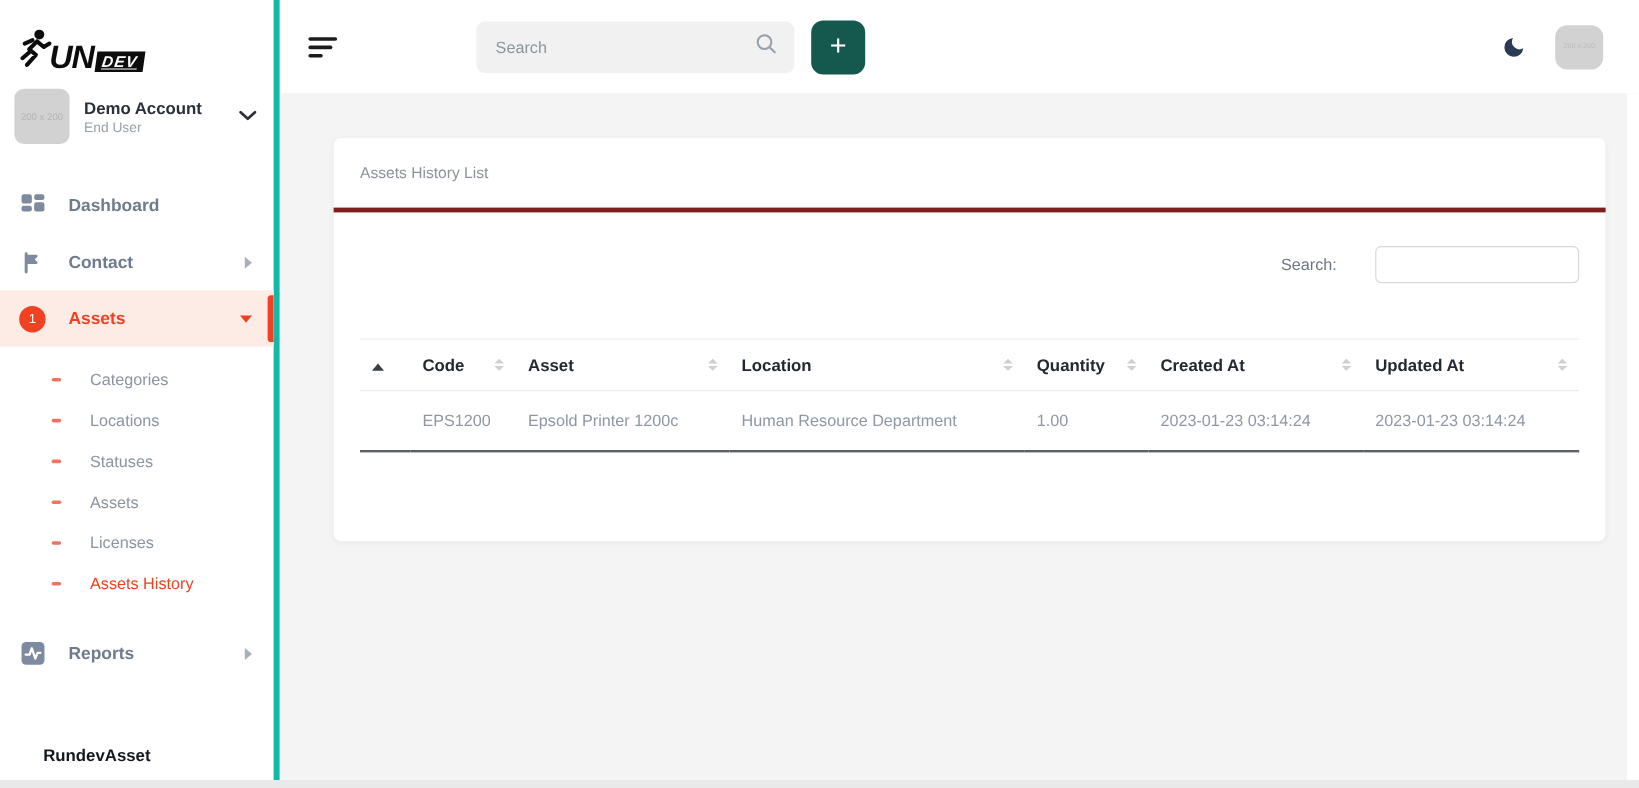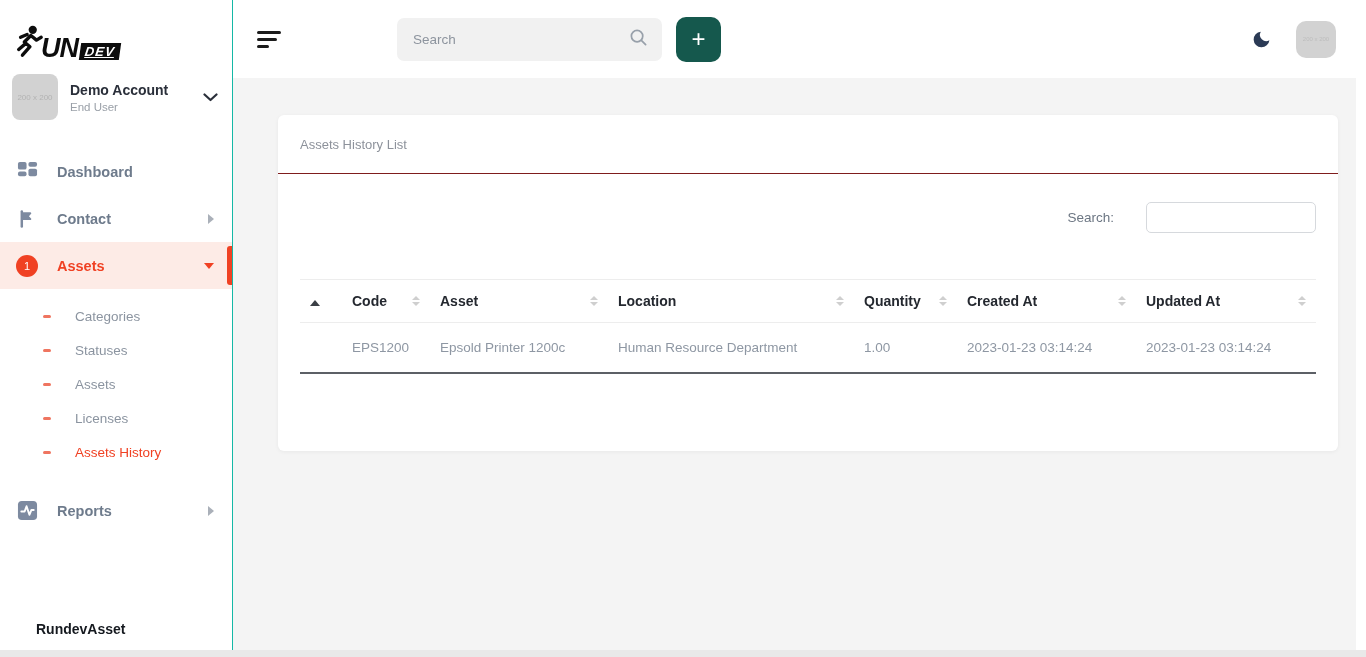--- a/index.html
+++ b/index.html
@@ -1,21 +1,21 @@
 <!DOCTYPE html>
 <html><head>
 <meta charset="utf-8">
 <style>
   * { margin:0; padding:0; box-sizing:border-box; }
   html,body { width:1366px; height:657px; overflow:hidden; }
   body { font-family:"Liberation Sans","DejaVu Sans",sans-serif; background:#f4f4f4; color:#2a2f3a; }
   .app { display:flex; width:1366px; height:657px; position:relative; }
 
   
-  .sidebar { width:233px; min-width:233px; background:#fff; height:650px; position:relative; border-right:1px solid #14b8a6; z-index:3; }
+  .sidebar { width:233px; min-width:233px; background:#fff; height:650px; position:relative; border-right:5px solid #14b8a6; z-index:3; }
   .logo-row { display:flex; align-items:flex-end; padding:14px 0 0 14px; height:64px; }
   .logo-un { font-size:27px; font-weight:800; font-style:italic; letter-spacing:-1px; color:#0d0d0d; margin-left:-3px; }
   .logo-dev { display:inline-block; background:#0d0d0d; color:#fff; font-style:italic; font-weight:800; font-size:13px; line-height:17px; padding:0 5px; letter-spacing:1px; transform:skewX(-8deg); margin:0 0 4px 2px; text-decoration:underline; }
   .account-row { display:flex; align-items:center; padding:10px 14px 12px 12px; cursor:pointer; }
   .avatar-sq { width:46px; height:46px; border-radius:8px; background:#d2d2d2; color:#b3b3b3; font-size:8px; display:flex; align-items:center; justify-content:center; flex-shrink:0; }
   .account-meta { margin-left:12px; flex:1; }
   .account-name { font-size:14px; font-weight:700; color:#2a2f3a; }
   .account-role { font-size:11.5px; color:#9aa0a8; margin-top:3px; }
 
   .nav { margin-top:16px; }
@@ -50,21 +50,21 @@
   .search-box input { flex:1; border:0; outline:0; background:transparent; font-size:13.5px; color:#3a3f46; font-family:inherit; }
   .search-box input::placeholder { color:#8d949e; }
   .add-btn { margin-left:14px; width:45px; height:45px; border-radius:10px; background:#15584d; border:0; color:#fff; font-size:24px; font-weight:400; line-height:1; cursor:pointer; display:flex; align-items:center; justify-content:center; font-family:inherit; }
   .topbar-right { margin-left:auto; display:flex; align-items:center; gap:24px; }
   .avatar-top { width:40px; height:37px; border-radius:10px; background:#d2d2d2; color:#bdbdbd; font-size:6px; display:flex; align-items:center; justify-content:center; cursor:pointer; }
   .moon-wrap { cursor:pointer; display:flex; }
 
   
   .main { flex:1; background:#f4f4f4; padding:37px 18px 0 45px; }
   .card { width:1060px; min-height:336px; background:#fff; border-radius:6px; box-shadow:0 1px 4px rgba(0,0,0,0.05); }
-  .card-header { padding:20px 22px; border-bottom:1px solid #7f1d1d; }
+  .card-header { padding:20px 22px; border-bottom:4px solid #7f1d1d; }
   .card-title { font-size:13px; color:#8d929b; }
   .card-body { padding:28px 22px 24px 22px; }
   .tsearch-row { display:flex; justify-content:flex-end; align-items:center; margin-bottom:46px;gap:24px; }
   .tsearch-label { font-size:13.5px; color:#6c7683; margin-right:8px; }
   .tsearch-input { width:170px; height:31px; border:1px solid #d6d9dd; border-radius:5px; outline:0; padding:0 8px; font-size:13px; font-family:inherit; color:#3a3f46; }
 
   table.dt { width:1016px; border-collapse:collapse; table-layout:fixed; }
   table.dt th { border-top:1px solid #ededed; border-bottom:1px solid #ededed; padding:13px 10px; font-size:14px; font-weight:700; color:#24282f; text-align:left; cursor:pointer; }
   table.dt td { padding:17px 10px; font-size:13.5px; color:#8e97a3; border-bottom:2px solid #5c6066; }
   .th-flex { display:flex; align-items:center; justify-content:space-between; }
@@ -141,20 +141,24 @@
         </span>
         <span class="nav-label">Assets</span>
         <span class="caret-down-red"></span>
         <span class="active-bar"></span>
       </div>
 
       <div class="subnav">
         <div class="subnav-item">
           <span class="sub-dash"></span>
           <span class="subnav-label">Categories</span>
+        </div>
+        <div class="subnav-item">
+          <span class="sub-dash"></span>
+          <span class="subnav-label">Locations</span>
         </div>
         <div class="subnav-item">
           <span class="sub-dash"></span>
           <span class="subnav-label">Statuses</span>
         </div>
         <div class="subnav-item">
           <span class="sub-dash"></span>
           <span class="subnav-label">Assets</span>
         </div>
         <div class="subnav-item">

